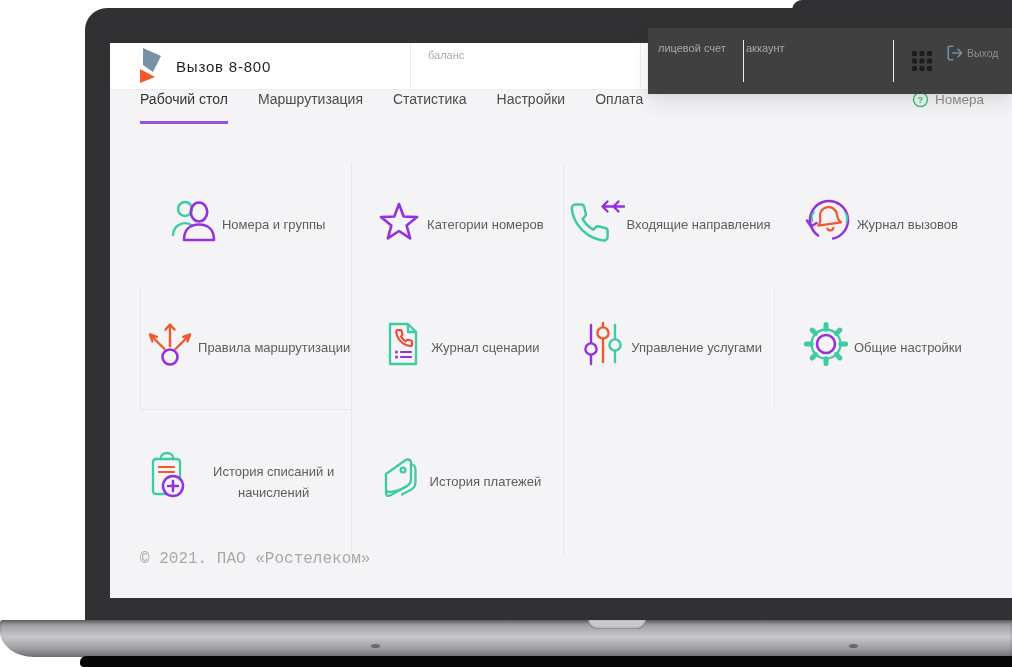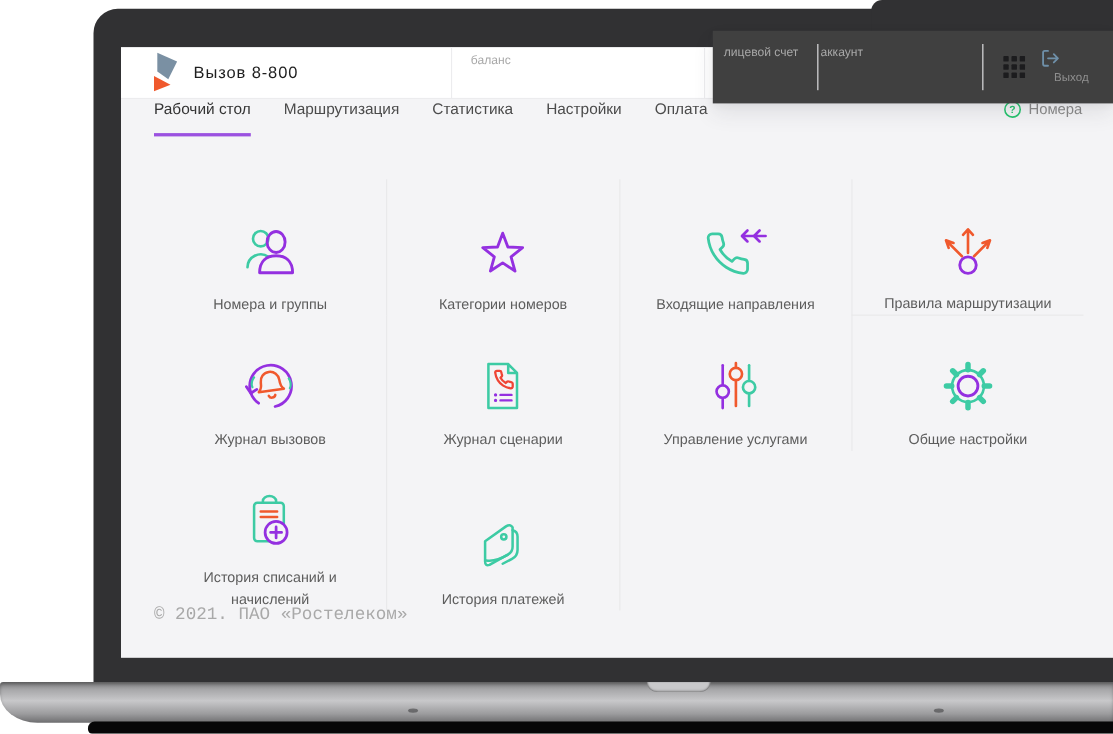--- a/index.html
+++ b/index.html
@@ -42,36 +42,36 @@
   .hlabel{position:absolute;top:6px;font-size:11px;color:#a8a8a8;}
   .hlabel.balance{left:318px;}
 
   .raised-card{position:absolute;left:538px;top:-15px;right:0;height:66px;background:#404040;z-index:5;
     box-shadow:0 10px 18px rgba(60,60,70,.10),0 2px 6px rgba(60,60,70,.06);}
   .raised-card .clabel{position:absolute;top:14px;font-size:11px;color:#a8a8a8;}
   .clabel.pa{left:10px;} .clabel.acc{left:98px;}
   .cdiv{position:absolute;top:12px;width:1px;height:42px;background:#ececee;}
   .cdiv.c1{left:95px;} .cdiv.c2{left:245px;}
   .apps-btn{position:absolute;left:264px;top:23px;cursor:pointer;background:none;border:none;padding:0;}
-  .exit-btn{position:absolute;left:298px;top:16px;width:56px;display:flex;flex-direction:column;
-    gap:3px;cursor:pointer;background:none;border:none;}
+  .exit-btn{position:absolute;left:298px;top:16px;width:56px;display:flex;flex-direction:row;
+    align-items:center;gap:3px;cursor:pointer;background:none;border:none;}
   .exit-label{font-size:10.5px;color:#8f8f8f;}
 
   .tabs-row{position:absolute;top:31px;left:0;right:0;height:50px;display:flex;align-items:stretch;
     padding:0 28px 0 30px;}
   .tab{display:flex;align-items:center;margin-right:30px;font-size:14px;color:#4b4b4b;
     border-bottom:3px solid transparent;padding-top:3px;cursor:pointer;}
   .tab.active{color:#333;border-bottom-color:var(--tab-underline);}
   .help-link{margin-left:auto;display:flex;align-items:center;gap:6px;color:#8a8a8a;
     font-size:13.5px;cursor:pointer;}
 
   .grid{position:absolute;left:30px;right:27px;top:120px;display:grid;
     grid-template-columns:1fr 1fr 1fr 1fr;grid-template-rows:124px 123px 145px;}
-  .cell{border-left:1px solid var(--divider);display:flex;flex-direction:column;align-items:center;
-    justify-content:flex-end;cursor:pointer;}
+  .cell{border-left:1px solid var(--divider);display:flex;flex-direction:row;align-items:center;
+    justify-content:center;cursor:pointer;}
   .cell.nc{cursor:default;}
   .cell.fc{border-left:none;}
   .cell.bb{border-bottom:1px solid var(--divider);}
   .icon-wrap{height:58px;display:flex;align-items:center;justify-content:center;margin-bottom:10px;}
   .tile-label{font-size:13px;color:#5d5d5d;text-align:center;line-height:1.55;max-width:172px;}
 
   .screen-footer{position:absolute;left:30px;top:507px;font-size:16px;color:#a9a9a9;font-family:Liberation Mono, monospace;}
 </style>
 </head>
 <body>
@@ -174,50 +174,50 @@
           </g>
           <g class="st" style="stroke:var(--purple)" stroke-width="2.4">
             <path d="M46 14.5 H36.5 M40.5 9.5 L35.5 14.5 L40.5 19.5"></path>
             <path d="M57 14.5 H47.5 M51.5 9.5 L46.5 14.5 L51.5 19.5"></path>
           </g>
         </svg>
       </div>
       <div class="tile-label">Входящие направления</div>
     </div>
 
-    <div class="cell bb">
-      <div class="icon-wrap">
-        <svg width="56" height="56" viewBox="0 0 56 56">
-          <g class="st" style="stroke:var(--orange)" stroke-width="2.4">
-            <path d="M28 31 V10 M23.5 14.5 L28 9.5 L32.5 14.5"></path>
-            <path d="M22.5 34 L8.5 20 M14.8 21.9 L8 19.5 L10.4 26.3"></path>
-            <path d="M33.5 34 L47.5 20 M41.2 21.9 L48 19.5 L45.6 26.3"></path>
-          </g>
-          <circle class="st" style="stroke:var(--purple)" stroke-width="2.6" cx="28" cy="42" r="7.5"></circle>
-        </svg>
-      </div>
-      <div class="tile-label">Правила маршрутизации</div>
-    </div>
-
     <div class="cell fc">
       <div class="icon-wrap">
         <svg width="56" height="56" viewBox="0 0 56 56">
           <circle class="st" style="stroke:var(--purple)" stroke-width="2.5" cx="28" cy="28" r="19" stroke-dasharray="103 17" transform="rotate(125 28 28)"></circle>
           <path class="st" style="stroke:var(--purple)" stroke-width="2.5" d="M6 28.5 L10 34.5 L15.5 31"></path>
           <g class="st" style="stroke:var(--orange)" stroke-width="2.3" transform="rotate(-8 28 27)">
             <path d="M28 15 a8.5 8.5 0 0 1 8.5 8.5 c0 5.5 1.8 7.5 3 8.5 H16.5 c1.2 -1 3 -3 3 -8.5 A8.5 8.5 0 0 1 28 15 z"></path>
             <path d="M25 36.5 a3.2 3.2 0 0 0 6 0"></path>
           </g>
           <g class="st" style="stroke:var(--teal)" stroke-width="2">
             <path d="M13 20 q-3.5 4.5 -1.5 9"></path>
             <path d="M44.5 21 q3 4.5 1 9"></path>
           </g>
         </svg>
       </div>
       <div class="tile-label">Журнал вызовов</div>
+    </div>
+
+    <div class="cell bb">
+      <div class="icon-wrap">
+        <svg width="56" height="56" viewBox="0 0 56 56">
+          <g class="st" style="stroke:var(--orange)" stroke-width="2.4">
+            <path d="M28 31 V10 M23.5 14.5 L28 9.5 L32.5 14.5"></path>
+            <path d="M22.5 34 L8.5 20 M14.8 21.9 L8 19.5 L10.4 26.3"></path>
+            <path d="M33.5 34 L47.5 20 M41.2 21.9 L48 19.5 L45.6 26.3"></path>
+          </g>
+          <circle class="st" style="stroke:var(--purple)" stroke-width="2.6" cx="28" cy="42" r="7.5"></circle>
+        </svg>
+      </div>
+      <div class="tile-label">Правила маршрутизации</div>
     </div>
 
     <div class="cell">
       <div class="icon-wrap">
         <svg width="56" height="56" viewBox="0 0 56 56">
           <path class="st" style="stroke:var(--teal)" stroke-width="2.3" d="M15 8 H33 L41 16 V48 H15 Z M33 8 V16 H41"></path>
           <g transform="translate(19.5,12.5) scale(0.8)">
             <path class="st" style="stroke:var(--red-orange)" stroke-width="2.6" d="M22 16.92v3a2 2 0 0 1-2.18 2 19.79 19.79 0 0 1-8.63-3.07 19.5 19.5 0 0 1-6-6 19.79 19.79 0 0 1-3.07-8.67A2 2 0 0 1 4.11 2h3a2 2 0 0 1 2 1.72 12.84 12.84 0 0 0 .7 2.81 2 2 0 0 1-.45 2.11L8.09 9.91a16 16 0 0 0 6 6l1.27-1.27a2 2 0 0 1 2.11-.45 12.84 12.84 0 0 0 2.81.7A2 2 0 0 1 22 16.92z"></path>
           </g>
           <g class="st" style="stroke:var(--purple)" stroke-width="2.2">

